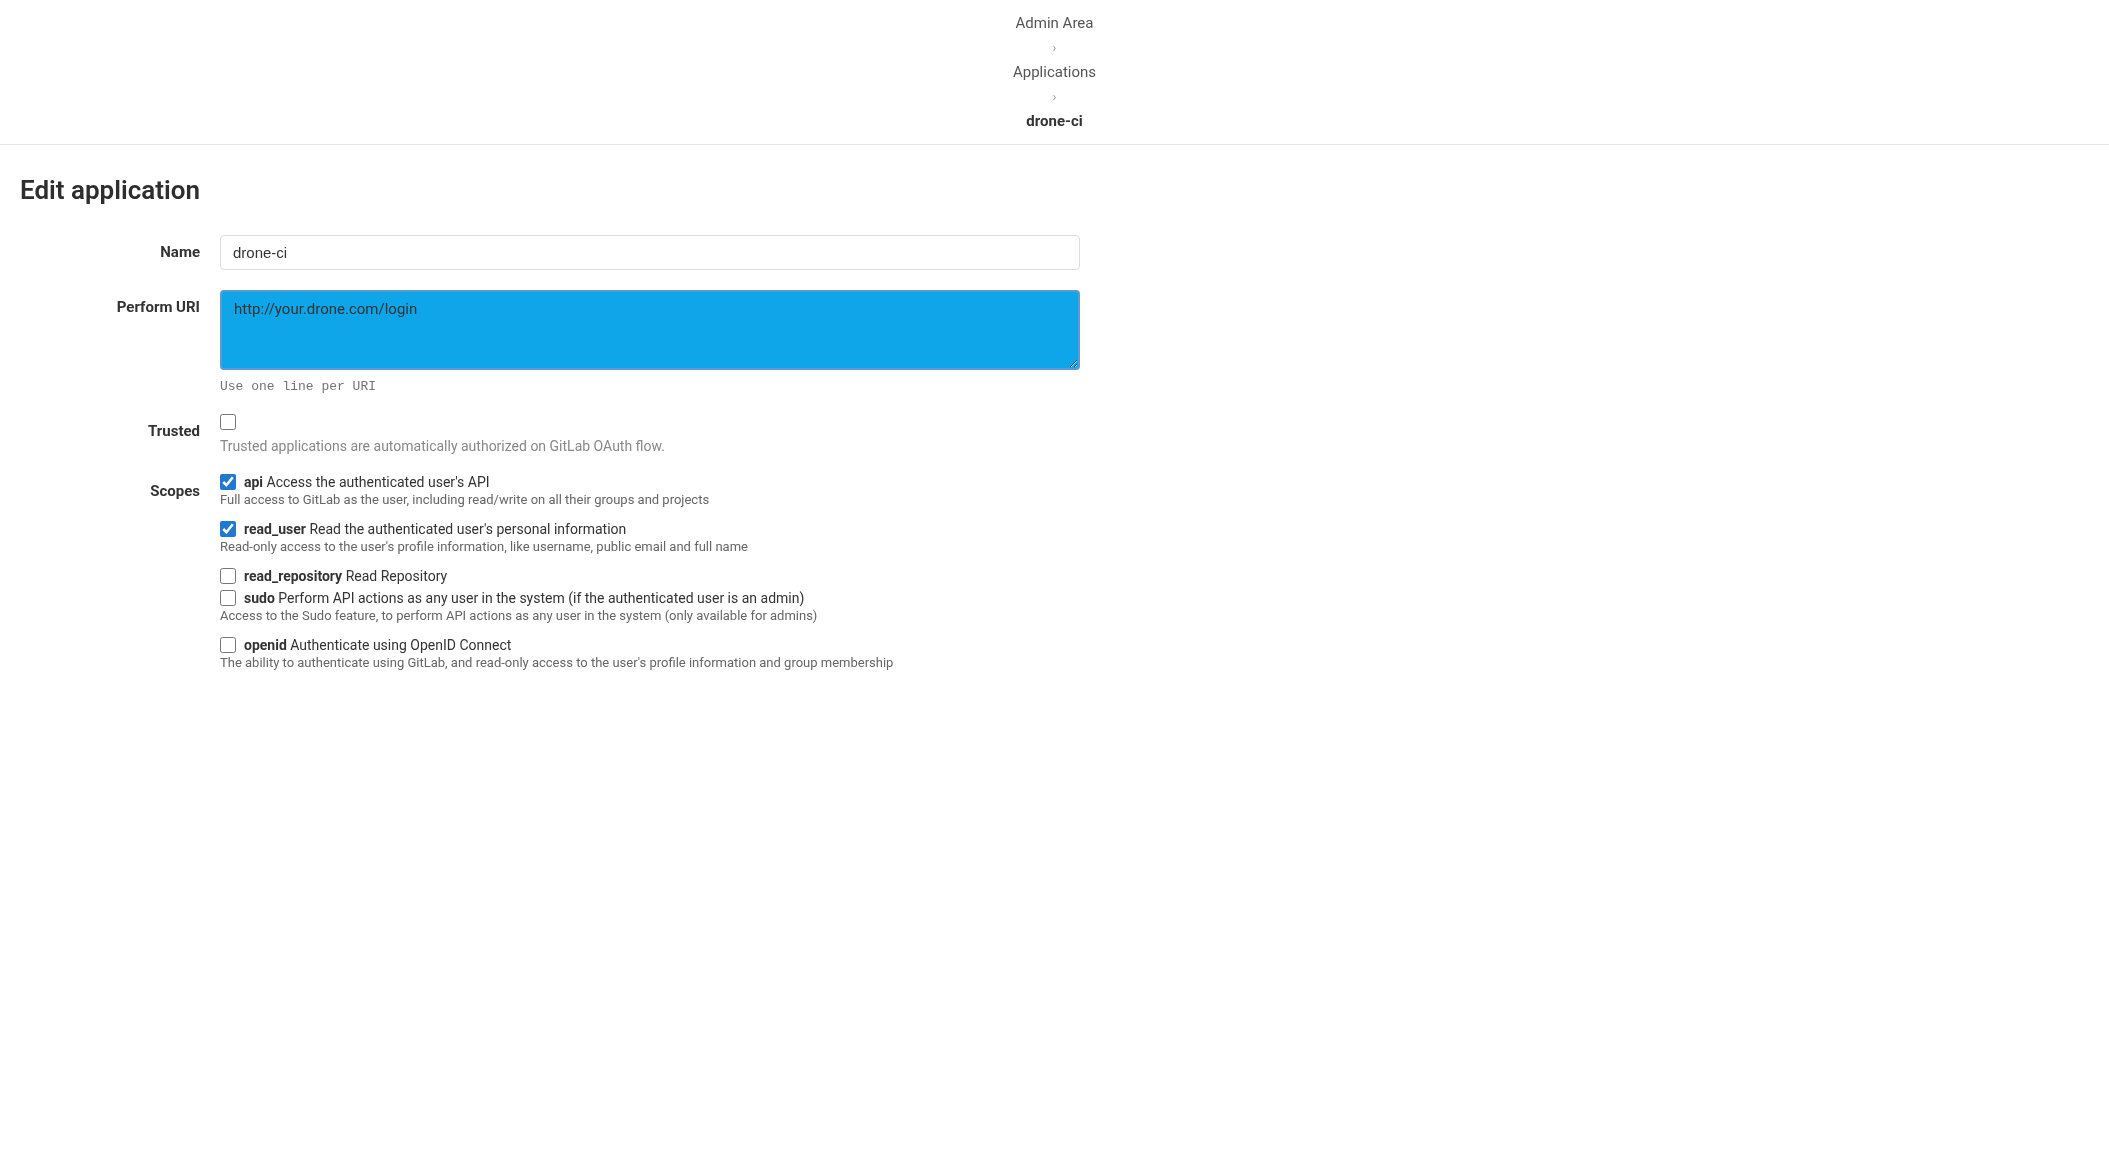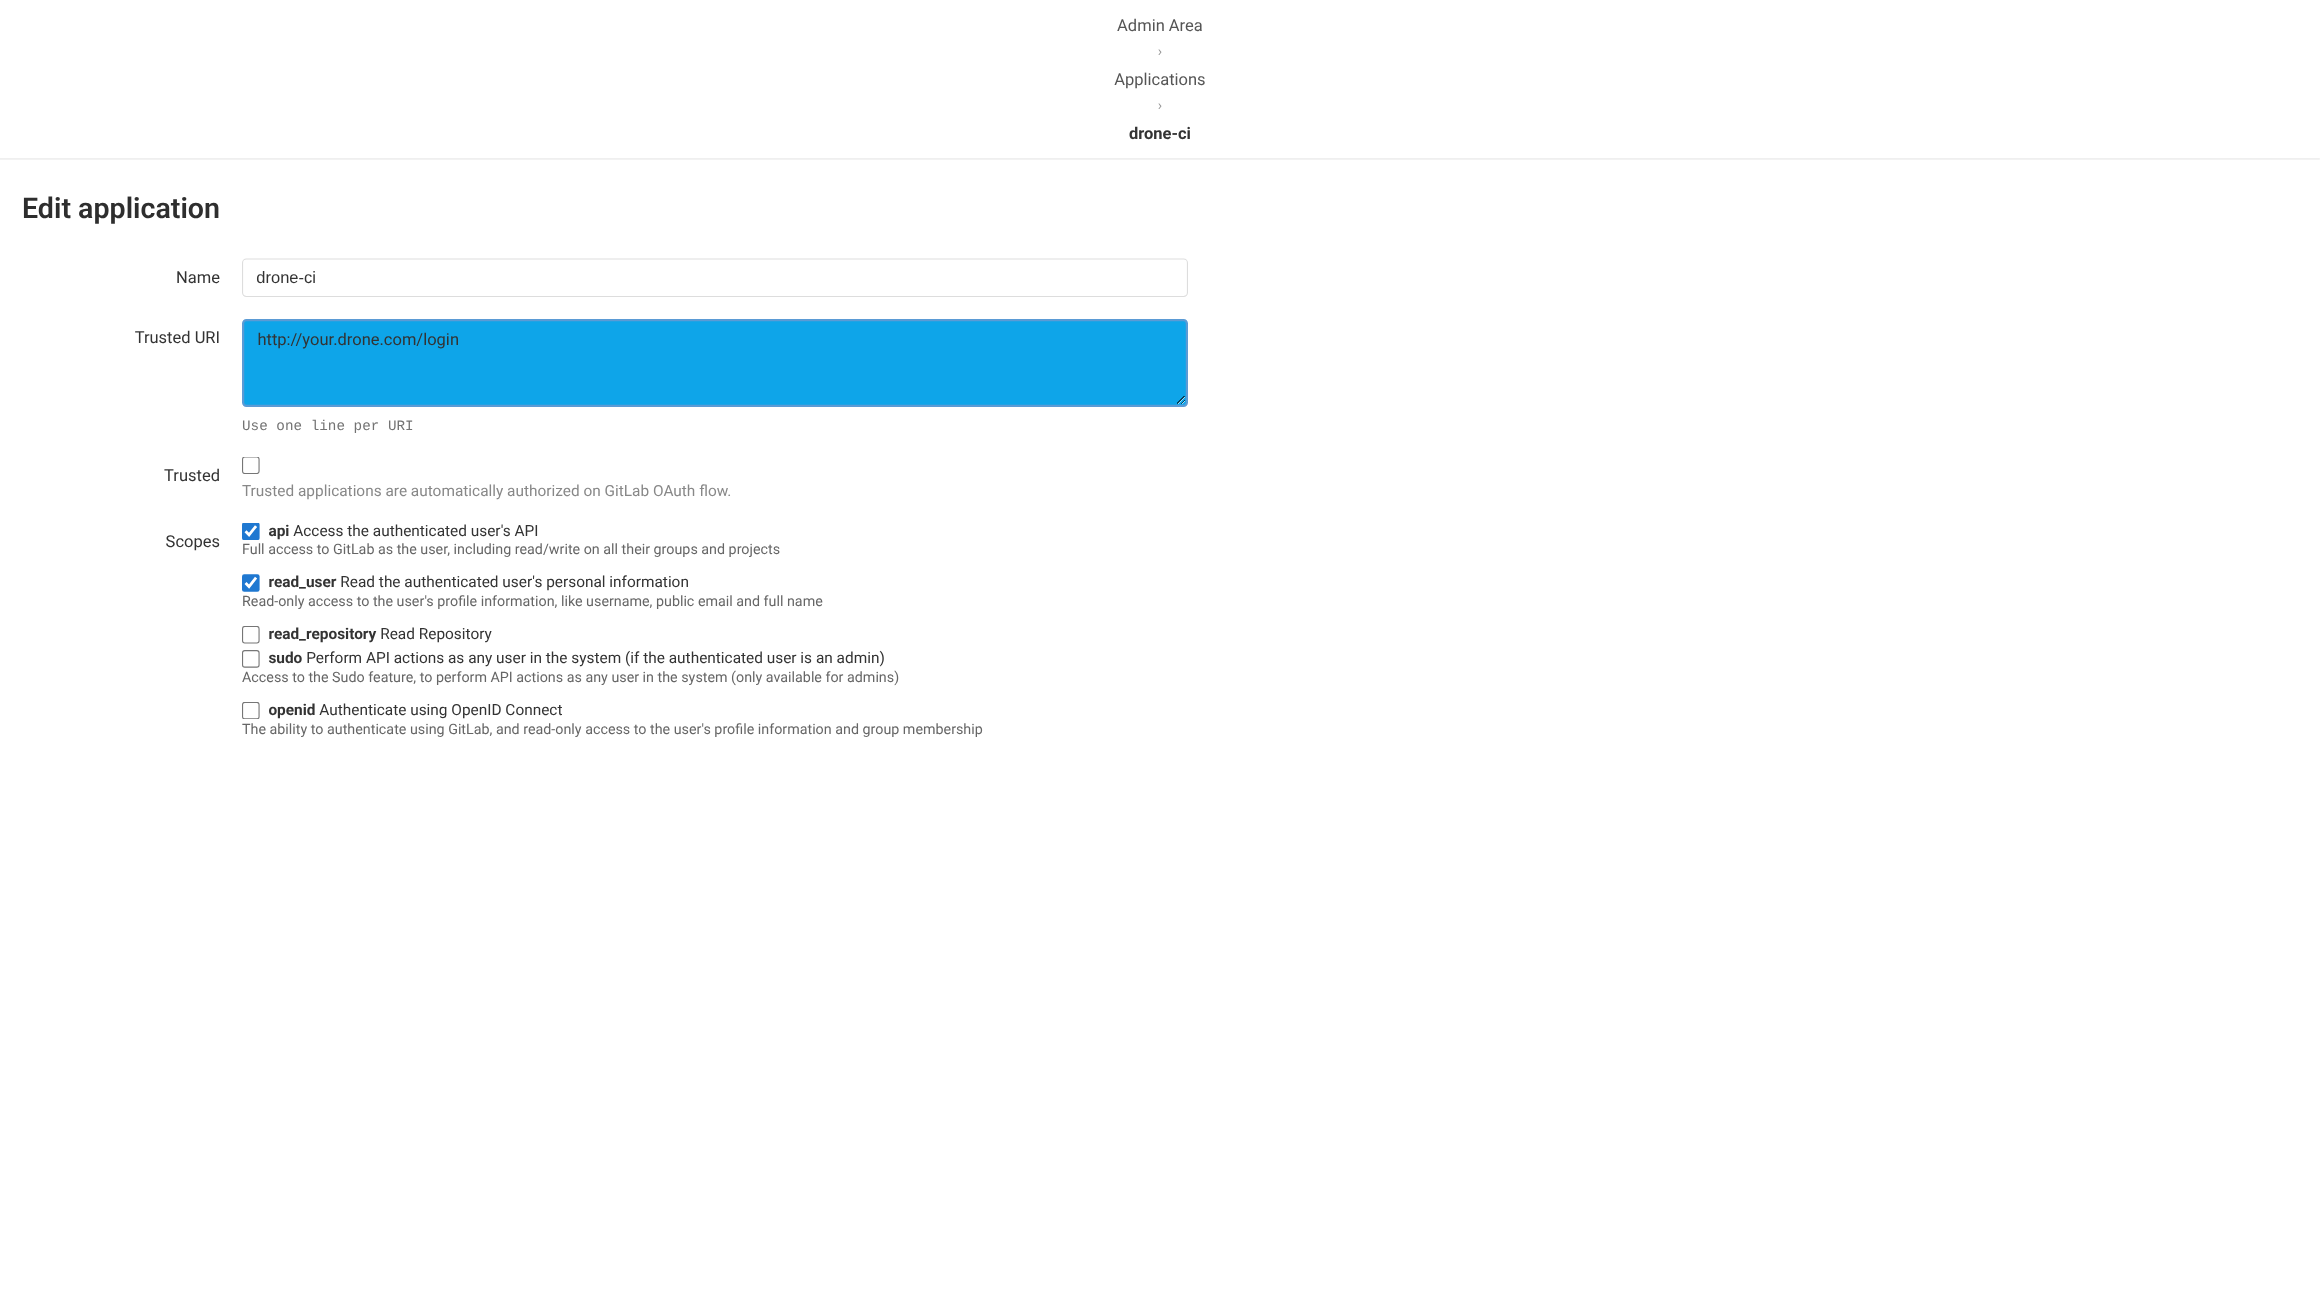--- a/index.html
+++ b/index.html
@@ -66,21 +66,21 @@
     }
 
     .form-label {
       width: 200px;
       min-width: 200px;
       padding-top: 8px;
       font-size: 15px;
       color: #333;
       text-align: right;
       padding-right: 20px;
-      font-weight: 400;
+      font-weight: 700;
     }
 
     .form-field {
       flex: 1;
     }
 
     .form-field input[type="text"] {
       width: 100%;
       padding: 8px 12px;
       border: 1px solid #ddd;
@@ -191,21 +191,21 @@
   <div class="form-section">
 
     <div class="form-row">
       <div class="form-label">Name</div>
       <div class="form-field">
         <input type="text" value="drone-ci" style="">
       </div>
     </div>
 
     <div class="form-row">
-      <div class="form-label">Trusted URI</div>
+      <div class="form-label">Perform URI</div>
       <div class="form-field">
         <textarea style="">http://your.drone.com/login</textarea>
         <div class="field-hint">Use one line per URI</div>
       </div>
     </div>
 
     <div class="form-row">
       <div class="form-label">Trusted</div>
       <div class="form-field">
         <div class="checkbox-row">

